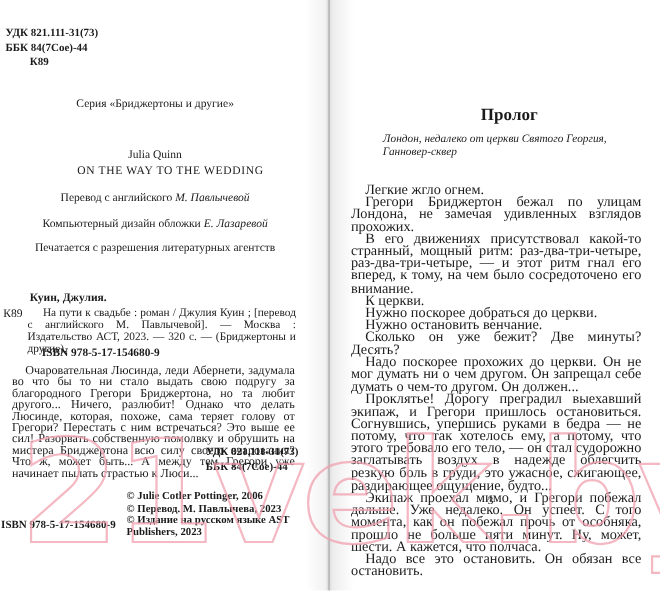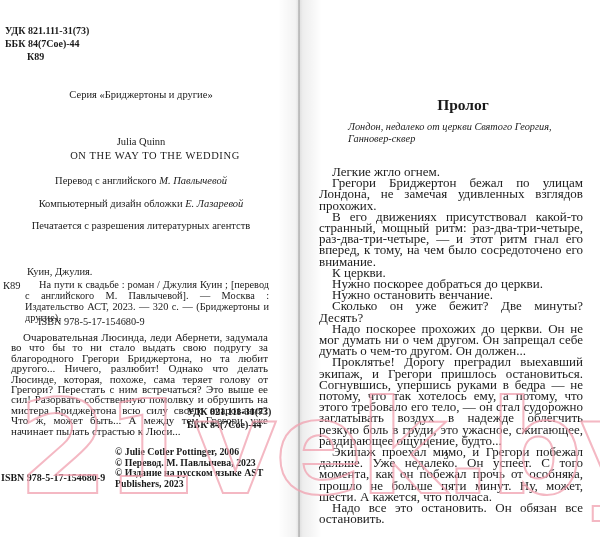--- a/index.html
+++ b/index.html
@@ -26,21 +26,21 @@
       rgba(0,0,0,0.0) 100%);
     pointer-events:none;
   }
   .spine-line{
     position:absolute;top:0;left:298px;width:2px;height:537px;
     background:rgba(140,140,140,0.35);
     pointer-events:none;
   }
 
   .abs{position:absolute;}
-  .b{font-weight:normal;}
+  .b{font-weight:bold;}
   .i{font-style:italic;}
   .center{text-align:center;}
   .just{text-align:justify;}
 
   
   .udk-top{left:5px;top:24px;font-size:10px;line-height:13px;font-weight:bold;}
   .udk-top .code-indent{padding-left:22px;}
 
   .series{left:0;top:89px;width:282px;font-size:10.5px;}
   .title-block{left:0;top:135px;width:282px;font-size:10.5px;line-height:14px;}

